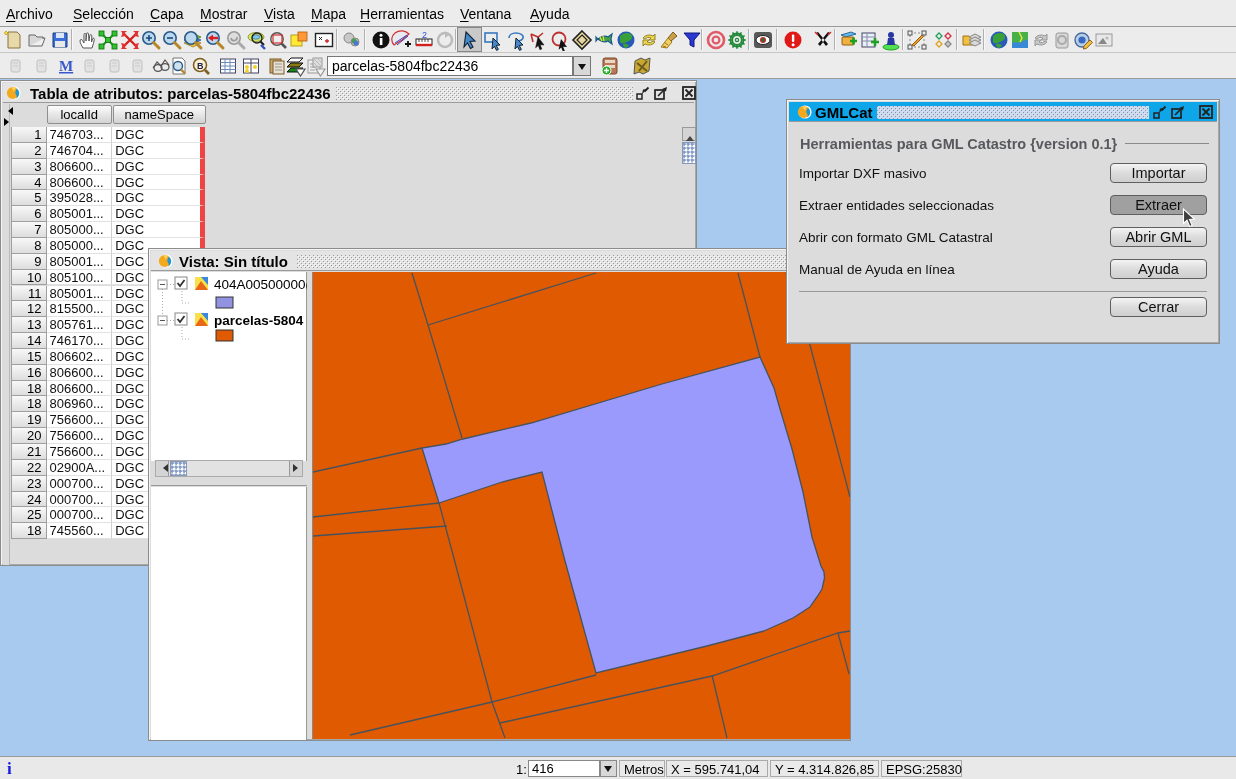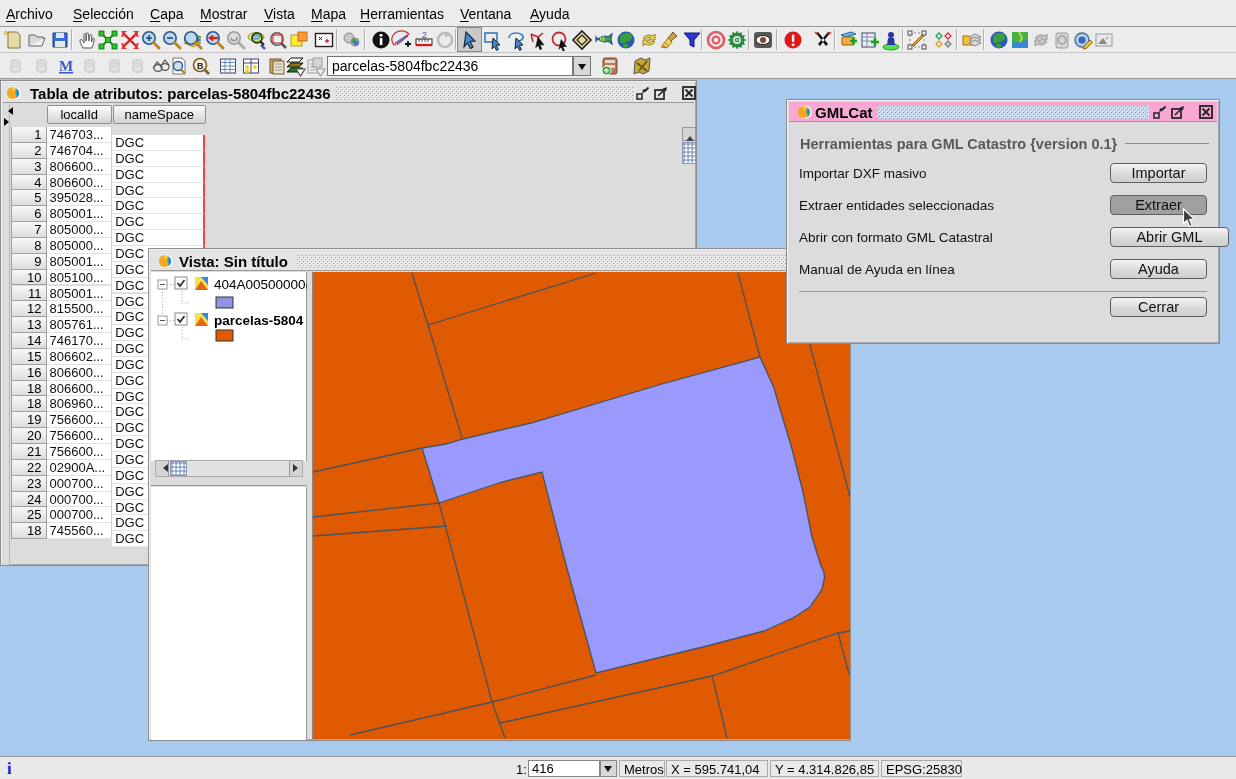--- a/index.html
+++ b/index.html
@@ -6,30 +6,30 @@
 .abs { position:absolute; }
 .menubar { left:0; top:0; width:1236px; height:27px; background:#ececec; border-bottom:1px solid #9a9a9a; }
 .menu { position:absolute; top:6px; font-size:14px; color:#000; }
 .menu u { text-decoration:underline; text-underline-offset:2px; }
 .toolbar { left:0; width:1236px; height:26px; background:#ececec; }
 .tb1 { top:27px; border-bottom:1px solid #c6c6c6; }
 .tb2 { top:53px; border-bottom:1px solid #9a9a9a; }
 .tsep { position:absolute; top:2px; width:2px; height:21px; border-left:1px solid #b0b0b0; border-right:1px solid #f8f8f8; }
 .window { position:absolute; background:#dcdcdc; border:1px solid #8c8c8c; box-shadow: inset 1px 1px 0 #f4f4f4, inset -1px -1px 0 #a8a8a8; }
 .titlebar { position:absolute; left:2px; top:2px; right:2px; height:20px; background:#e4e4e4; border-bottom:1px solid #9a9a9a; }
-.titlebar.active { background:#f9a8d4; }
+.titlebar.active { background:#0ea5e9; }
 .titlebar .txt { position:absolute; top:2px; font-weight:bold; font-size:15px; color:#000; }
 
 .wbtn { position:absolute; top:3px; width:14px; height:14px; }
 .gvicon { position:absolute; top:3px; width:14px; height:14px; }
 .hdrbtn { position:absolute; background:linear-gradient(#fdfdfd,#e9e9e9 45%,#d2d2d2); border:1px solid #8f8f8f; border-radius:2px; text-align:center; font-size:13px; padding-top:1px; }
 .rowhdr { position:absolute; left:10px; width:35.5px; height:15.9px; background:linear-gradient(#f8f8f8,#dddddd); border:1px solid #9f9f9f; border-top:none; font-size:13px; text-align:right; padding:0 4px 0 0; }
 .cell { position:absolute; height:15.9px; background:#fff; font-size:13px; padding:0 0 0 3px; border-bottom:1px solid #e2e2e2; color:#111; }
 .c1 { left:45.5px; width:65.7px; border-right:1px solid #cfcfcf; }
-.c2 { left:111.2px; width:93.3px; border-right:2px solid #ef4444;margin-top:8px; }
+.c2 { left:111.2px; width:93.3px; border-right:5px solid #ef4444; }
 .btn { position:absolute; background:linear-gradient(#f4f4f4,#dcdcdc 50%,#cfcfcf); border:1px solid #5f5f5f; border-radius:4px; font-size:14.5px; color:#111; text-align:center; line-height:18px; }
 .label { position:absolute; font-size:13.5px; color:#111; }
 .statusbar { left:0; top:756px; width:1236px; height:23px; background:#e9e9e9; border-top:1px solid #9a9a9a; }
 .mthumb { background-color:#c2d2ea; background-image:radial-gradient(circle at 1.2px 1.2px,#8a9cc0 32%,transparent 40%),radial-gradient(circle at 3.2px 3.2px,#ffffff 32%,transparent 40%); background-size:4px 4px; }
 .scell { position:absolute; top:3px; height:17px; border:1px solid #aaa; font-size:13px; padding:1px 4px 0 4px; color:#000; white-space:nowrap; }
 </style></head><body>
 
 <div class="abs menubar">
 <span class="menu" style="left:6px"><u>A</u>rchivo</span>
 <span class="menu" style="left:73px"><u>S</u>elección</span>
@@ -654,21 +654,21 @@
         <path d="M3.5 3.5l7 7M10.5 3.5l-7 7" stroke="#222" stroke-width="1.8"></path>
       </svg>
   </div>
   <div class="label" style="left:13px;top:36px;font-weight:bold;font-size:14.5px;color:#57595c">Herramientas para GML Catastro {version 0.1}</div>
   <div class="abs" style="left:338px;top:43px;width:84px;height:1px;background:#8a8a8a"></div>
   <div class="label" style="left:12px;top:66px">Importar DXF masivo</div>
   <div class="btn" style="left:323px;top:63px;width:97px;height:20px">Importar</div>
   <div class="label" style="left:12px;top:98px">Extraer entidades seleccionadas</div>
   <div class="btn" style="left:323px;top:95px;width:97px;height:20px;background:#a0a0a0">Extraer</div>
   <div class="label" style="left:12px;top:130px">Abrir con formato GML Catastral</div>
-  <div class="btn" style="left:323px;top:127px;width:119px;height:20px">Abrir GML</div>
+  <div class="btn" style="left:323px;top:127px;width:97px;height:20px">Abrir GML</div>
   <div class="label" style="left:12px;top:162px">Manual de Ayuda en línea</div>
   <div class="btn" style="left:323px;top:159px;width:97px;height:20px">Ayuda</div>
   <div class="abs" style="left:12px;top:191px;width:408px;height:1px;background:#999"></div>
   <div class="btn" style="left:323px;top:197px;width:97px;height:20px">Cerrar</div>
 
   <svg style="position:absolute;left:395px;top:108px" width="14" height="21" viewBox="0 0 14 21">
       <path d="M1.5 1v14.5l3.5-3.2 2.7 6.2 2.5-1.1-2.7-6 4.8-.4z" fill="#3f3f3f" stroke="#fff" stroke-width="1.1"></path>
     </svg>
 </div>
 

